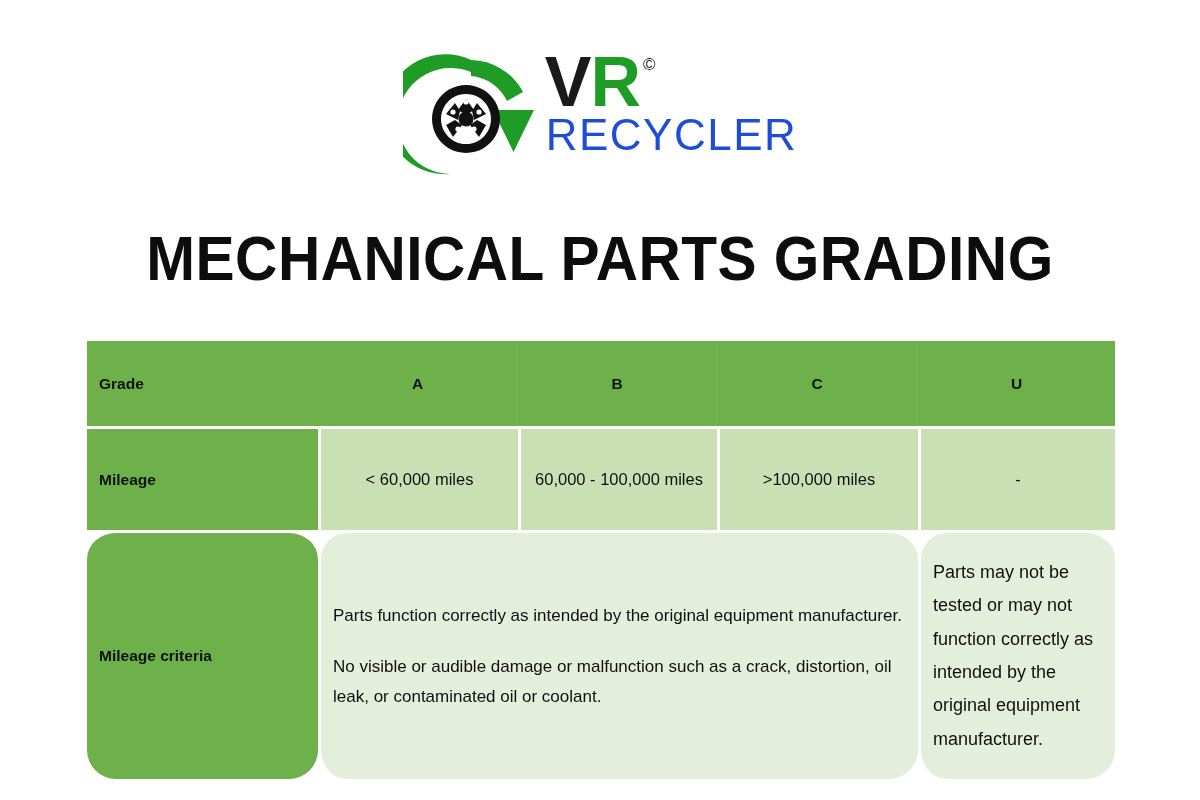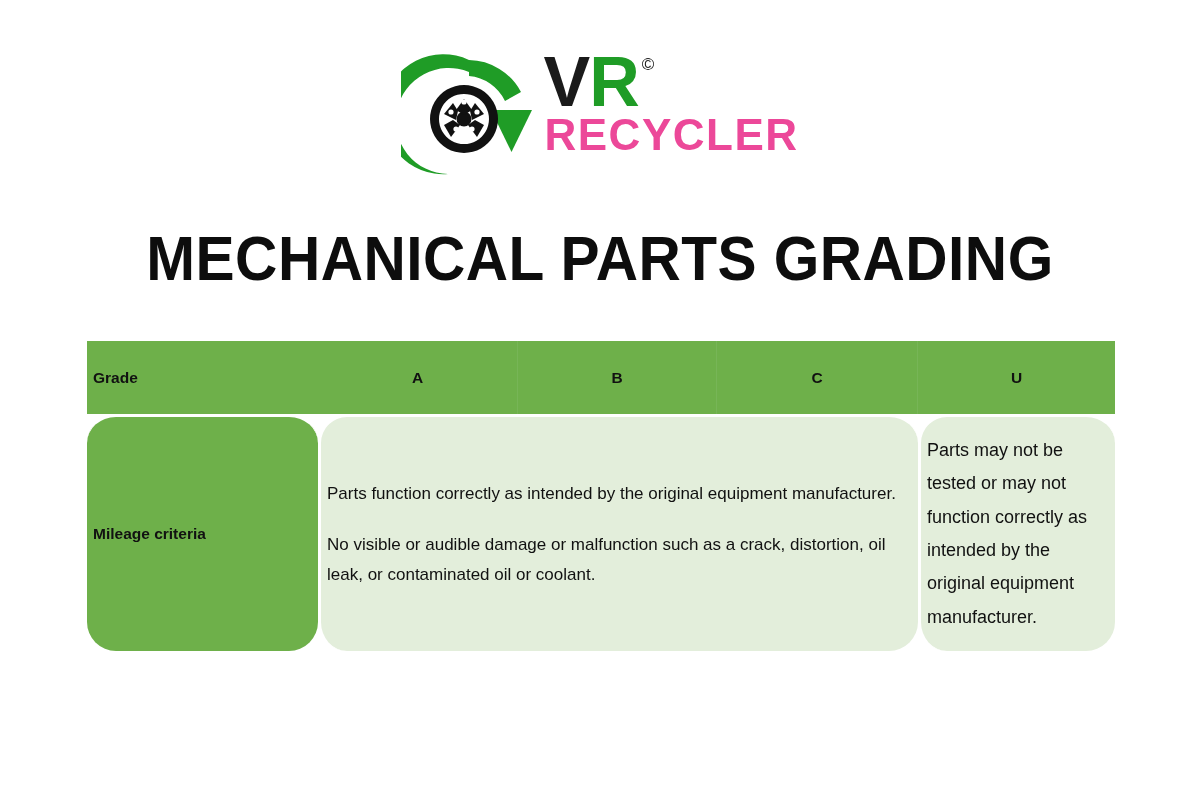--- a/index.html
+++ b/index.html
@@ -67,24 +67,24 @@
     font-family: "Liberation Sans", sans-serif;
     font-weight: 700;
     font-size: 25.5px;
     letter-spacing: 2.1px;
     color: #1a1a1a;
     margin-top: 2px;
     margin-left: 2px;
   }
   #recycler {
     font-family: "Liberation Sans", sans-serif;
-    font-weight: 700;
+    font-weight: 400;
     font-size: 44px;
     letter-spacing: 1.5px;
-    color: #ec4899;
+    color: #1d4ed8;
     margin-top: 1px;
     margin-left: 1px;
     line-height: 1.02;
   }
 
   
   #page-title {
     position: absolute;
     left: 0;
     top: 222px;
@@ -104,21 +104,21 @@
   #grading-table {
     position: absolute;
     left: 87px;
     top: 341px;
     width: 1028px;
     border-collapse: separate;
     border-spacing: 0;
     table-layout: fixed;
   }
   #grading-table td {
-    padding: 6px;
+    padding: 12px;
     vertical-align: middle;
     font-family: "Liberation Sans", sans-serif;
     color: #111111;
   }
   .hdr {
     background: #6eb04a;
     height: 61px;
     font-weight: 700;
     font-size: 15.5px;
     text-align: center;
@@ -221,20 +221,27 @@
   </colgroup>
   <tbody>
     <tr>
       <td class="hdr hdr-label">Grade</td>
       <td class="hdr">A</td>
       <td class="hdr">B</td>
       <td class="hdr">C</td>
       <td class="hdr last">U</td>
     </tr>
 
+    <tr style="height:104px">
+      <td class="rowlabel">Mileage</td>
+      <td class="cell-mid">&lt; 60,000 miles</td>
+      <td class="cell-mid">60,000 - 100,000 miles</td>
+      <td class="cell-mid">&gt;100,000 miles</td>
+      <td class="cell-mid">-</td>
+    </tr>
 
     <tr class="qrow">
       <td class="rowlabel">Mileage criteria</td>
       <td class="cell-light" colspan="3">
         <p>Parts function correctly as intended by the original equipment manufacturer.</p>
         <p>No visible or audible damage or malfunction such as a crack, distortion, oil leak, or contaminated oil or coolant.</p>
       </td>
       <td class="cell-light u-col">Parts may not be tested or may not function correctly as intended by the original equipment manufacturer.</td>
     </tr>
   </tbody>

